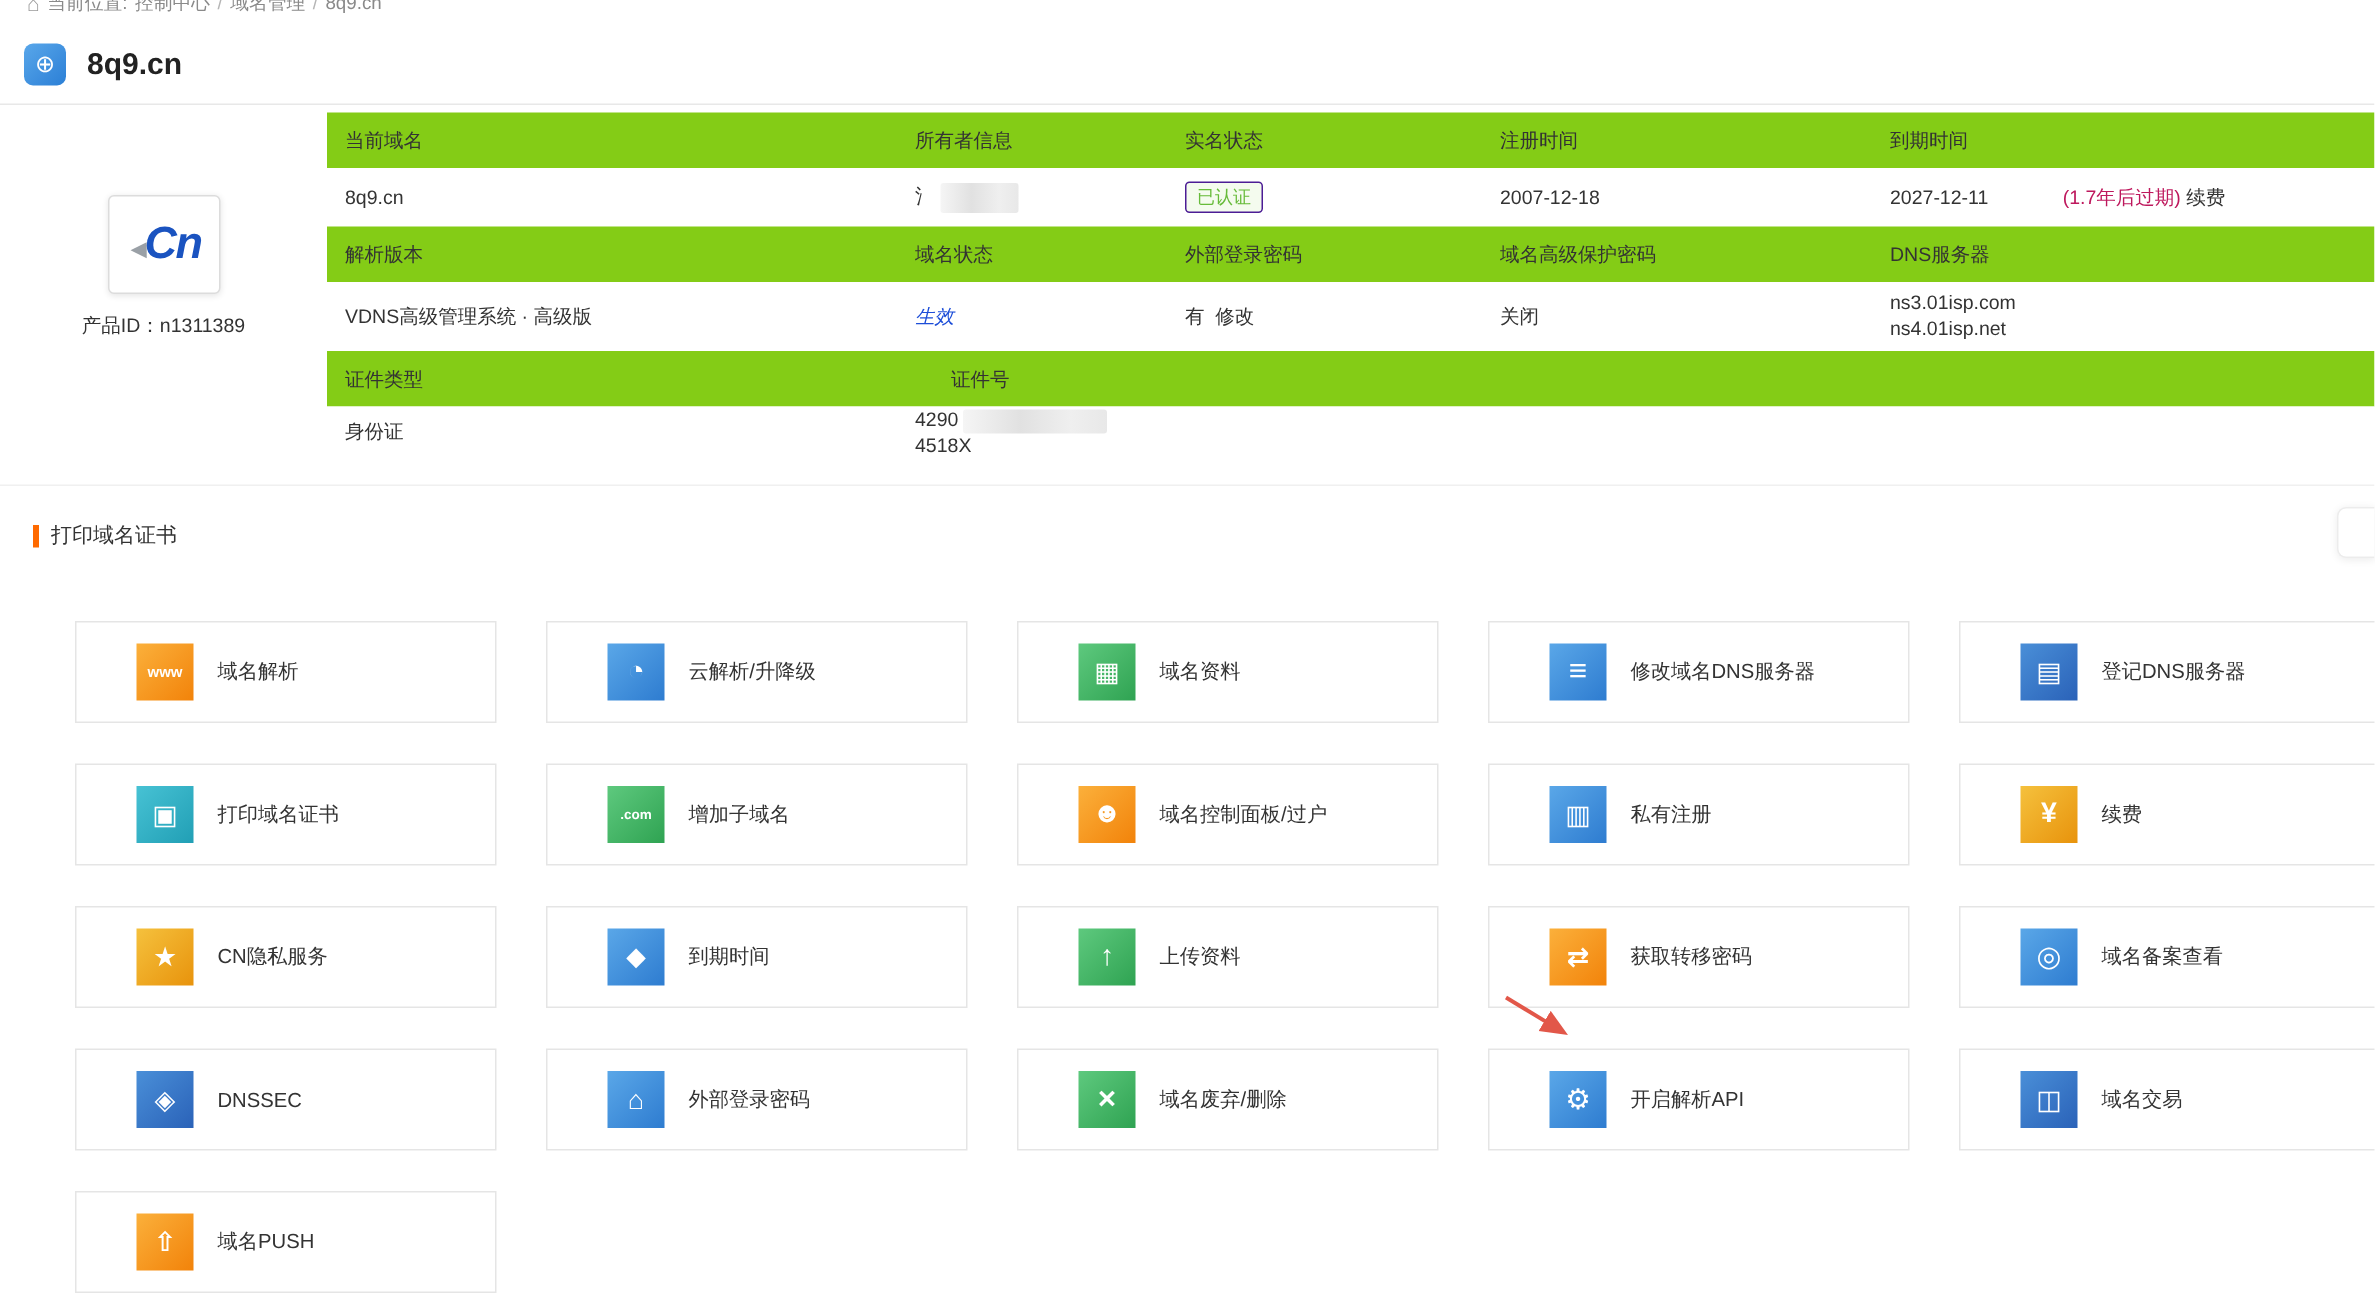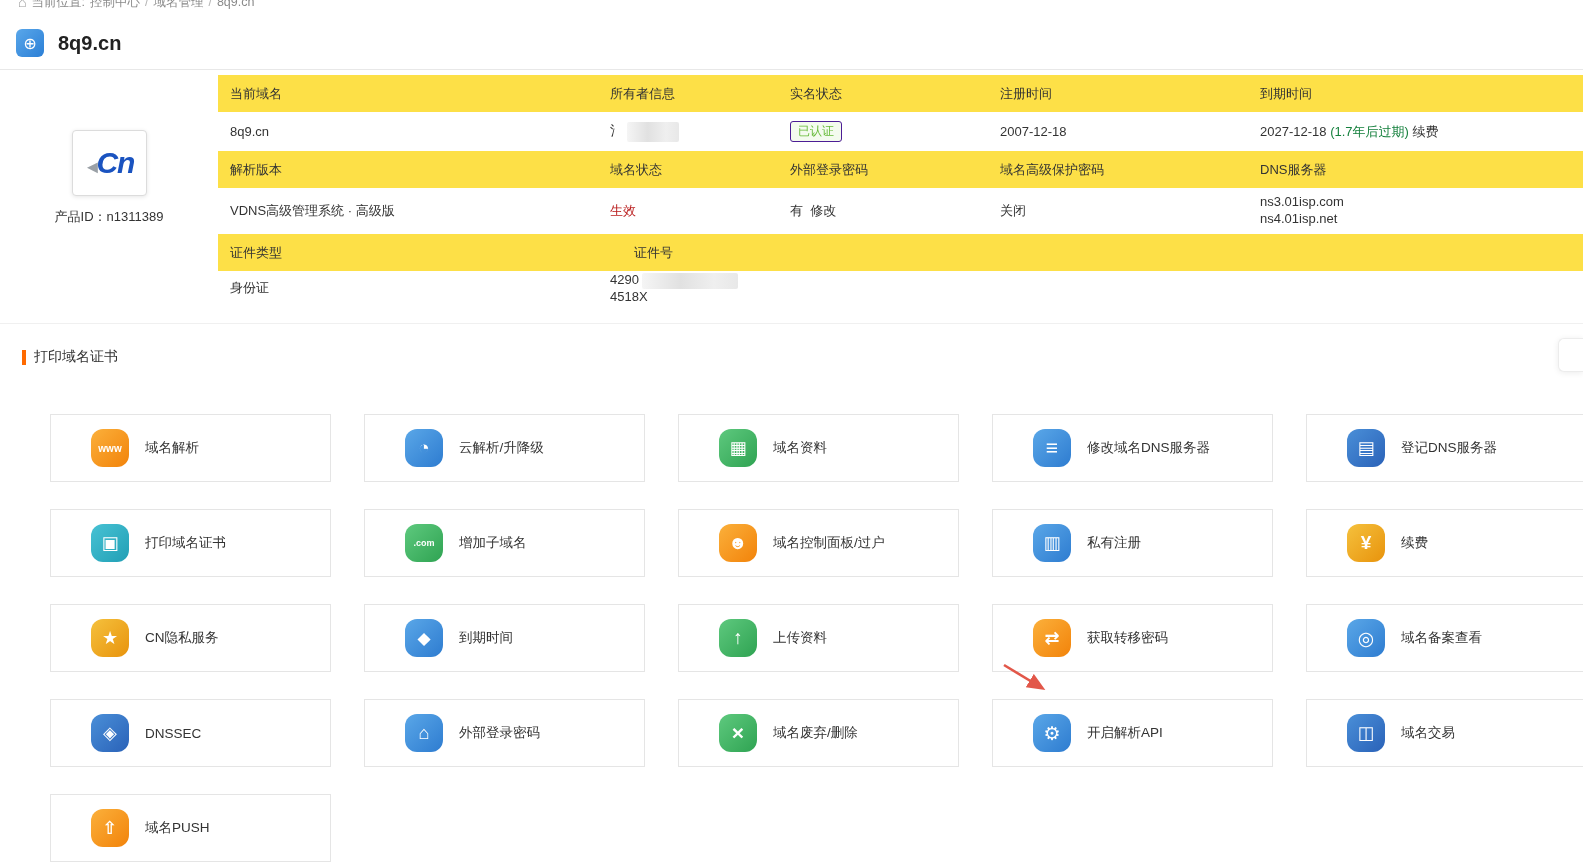--- a/index.html
+++ b/index.html
@@ -26,29 +26,29 @@
   .info-left { width:218px; flex:0 0 218px; display:flex; flex-direction:column; align-items:center; }
   .logo-box { margin-top:55px; width:75px; height:66px; border:1px solid #dcdcdc; border-radius:4px;
     box-shadow:0 1px 4px rgba(0,0,0,.10); display:flex; align-items:center; justify-content:center; background:#fff; }
   .cn-logo { font-size:30px; font-weight:700; font-style:italic; color:#1a53c0; letter-spacing:-1px; }
   .cn-logo .swoosh { color:#9aa0a6; font-size:18px; font-style:normal; margin-right:-4px; }
   .product-id { margin-top:12px; font-size:13px; color:#333; }
 
   .info-table { flex:1; }
   .trow { display:grid; grid-template-columns:380px 180px 210px 260px 1fr; align-items:center; }
   .trow > div { padding-left:12px; font-size:13px; }
-  .trow.head { background:#fde047; height:37px; color:#333; }
+  .trow.head { background:#84cc16; height:37px; color:#333; }
   .trow.vals { background:#fff; }
   .h1v { height:39px; } .h2v { height:46px; } .h3v { height:34px; }
   .h3h { height:36px;gap:24px; }
 
   .badge-green { display:inline-block; padding:1px 7px; font-size:12px; color:#67bb3a;
     border:1px solid #4c1d95; background:#f4fbee; border-radius:3px; }
-  .green-text { color:#b91c1c; }
-  .green-note { color:#15803d; }
+  .green-text { color:#1d4ed8;font-style:italic; }
+  .green-note { color:#be185d;margin-left:46px; }
   .plain-link { color:#333; cursor:pointer; }
   .redact { display:inline-block; vertical-align:middle; border-radius:2px;
     background:linear-gradient(90deg,#f5f5f5,#e1e1e1 40%,#efefef 75%,#e8e8e8); }
   .redact.owner { width:52px; height:20px; margin-left:4px; }
   .redact.cert { width:96px; height:16px; margin:0 3px; }
   .dns-lines { line-height:1.3; }
 
   .section-divider { margin-top:18px; border-bottom:1px solid #f0f0f0; }
 
   
@@ -58,21 +58,21 @@
 
   .floating-widget { position:absolute; right:0; top:338px; width:25px; height:34px;
     background:#fff; border:1px solid #ececec; border-right:none; border-radius:6px 0 0 6px;
     box-shadow:0 1px 6px rgba(0,0,0,.08); cursor:pointer; }
 
   
   .panel-grid { margin:48px 0 0 50px; width:1537px; display:grid;
     grid-template-columns:repeat(5,281px); column-gap:33px; row-gap:27px; }
   .card { height:68px; border:1px solid #e5e5e5; background:#fff; display:flex;
     align-items:center; cursor:pointer; }
-  .card-icon { flex:0 0 38px; width:38px; height:38px; margin-left:40px; border-radius:12px;
+  .card-icon { flex:0 0 38px; width:38px; height:38px; margin-left:40px; border-radius:0;
     color:#fff; display:flex; align-items:center; justify-content:center; font-weight:700; }
   .card-label { margin-left:16px; font-size:13.5px; color:#333; }
 
   .annotation-arrow { position:absolute; left:1000px; top:661px; z-index:5; }
 </style>
 </head>
 <body>
 
 <div class="breadcrumb">
   <span class="home">⌂</span>
@@ -105,21 +105,21 @@
       <div>实名状态</div>
       <div>注册时间</div>
       <div>到期时间</div>
     </div>
     <div class="trow vals h1v">
       <div>8q9.cn</div>
       <div><span>氵</span><span class="redact owner"></span></div>
       <div><span class="badge-green">已认证</span></div>
       <div>2007-12-18</div>
       <div>
-        <span>2027-12-18</span>
+        <span>2027-12-11</span>
         <span class="green-note">(1.7年后过期)</span>
         <span class="plain-link">续费</span>
       </div>
     </div>
     <div class="trow head">
       <div>解析版本</div>
       <div>域名状态</div>
       <div>外部登录密码</div>
       <div>域名高级保护密码</div>
       <div>DNS服务器</div>

